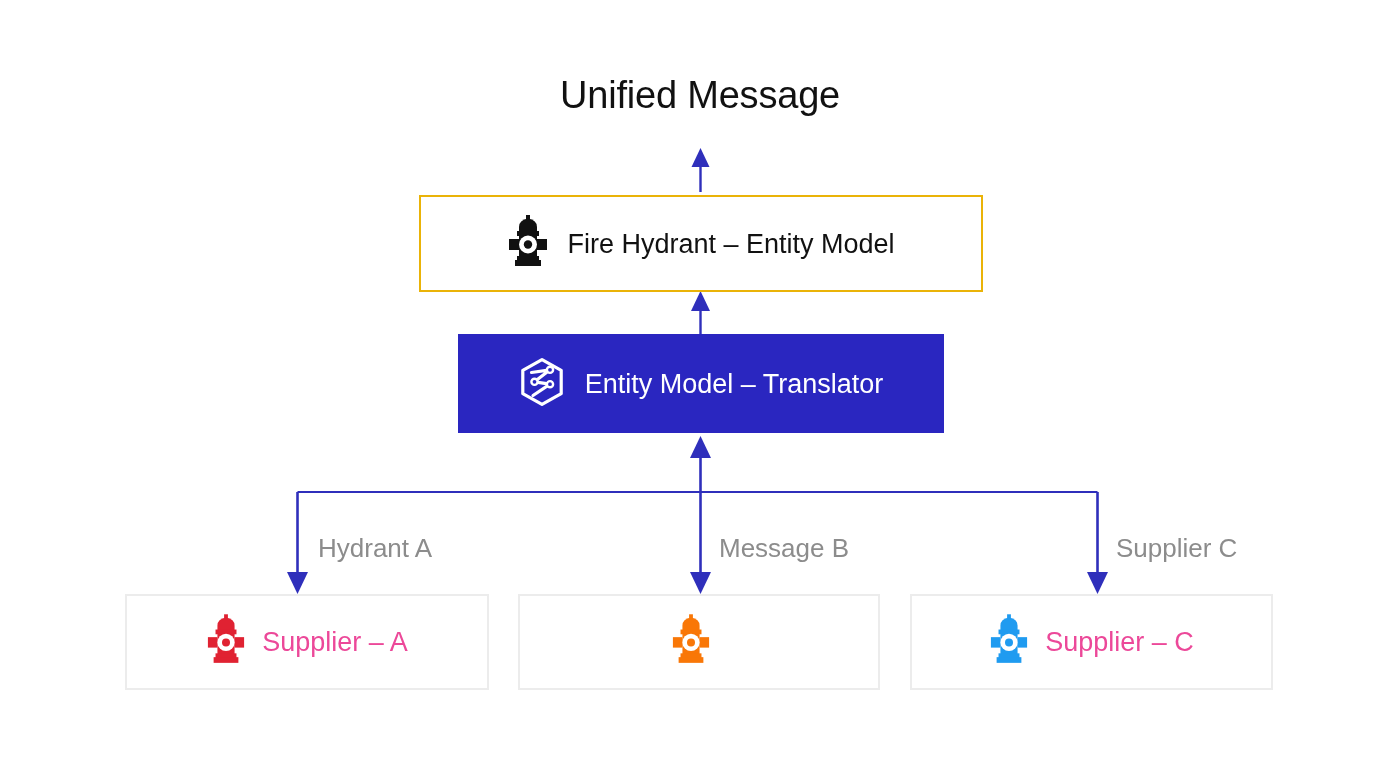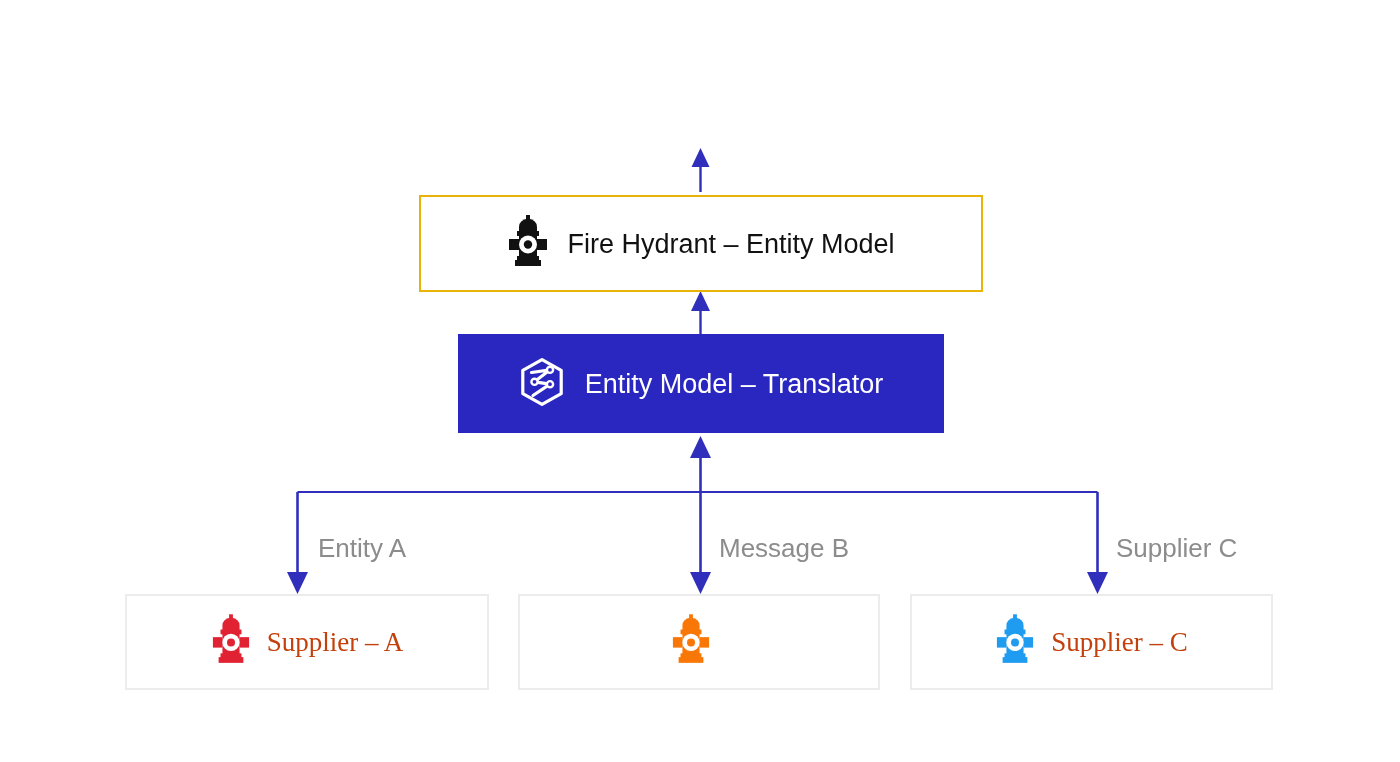--- a/index.html
+++ b/index.html
@@ -77,21 +77,21 @@
   #node-translator .node-label { color: #ffffff; }
 
   
   .supplier-box {
     top: 594px;
     height: 96px;
     border: 2px solid #ececec;
     background: #ffffff;
   }
   .supplier-box .node-icon { margin-right: 16px; }
-  .supplier-box .node-label { color: #c2410c; font-family: Liberation Serif, serif; }
+  .supplier-box .node-label { color: #ec4899; }
   #supplier-box-0 { left: 125px; width: 364px; }
   #supplier-box-1 { left: 518px; width: 362px; }
   #supplier-box-2 { left: 910px; width: 363px; }
 
   
   #connectors {
     position: absolute;
     left: 0;
     top: 0;
     width: 1400px;
@@ -110,20 +110,21 @@
   }
   #message-label-0 { left: 318px; }
   #message-label-1 { left: 719px; }
   #message-label-2 { left: 1116px; }
 </style>
 </head>
 <body>
 
 <div id="canvas">
 
+  <div id="page-title">Unified Message</div>
 
   <svg id="connectors" viewBox="0 0 1400 762" width="1400" height="762" xmlns="http://www.w3.org/2000/svg">
     <defs>
       <marker id="ah-up" markerWidth="12" markerHeight="12" refX="6" refY="9.5" orient="auto-start-reverse" markerUnits="userSpaceOnUse">
         <path d="M 6 0 L 11.5 10 L 0.5 10 Z" fill="#2f2fbb"></path>
       </marker>
       <marker id="ah-down" markerWidth="16" markerHeight="14" refX="8" refY="12" orient="auto" markerUnits="userSpaceOnUse">
         <path d="M 8 13.5 L 1 1 L 15 1 Z" fill="#2f2fbb"></path>
       </marker>
       <marker id="ah-up2" markerWidth="16" markerHeight="14" refX="8" refY="12" orient="auto" markerUnits="userSpaceOnUse">
@@ -247,17 +248,17 @@
           <rect x="10" y="41" width="22" height="5"></rect>
           <rect x="8" y="45" width="26" height="6"></rect>
           <circle cx="21" cy="29.5" r="9" fill="#ffffff"></circle>
           <circle cx="21" cy="29.5" r="4.2" fill="#1f9bf0"></circle>
         </g>
       </svg>
     </span>
     <span class="node-label">Supplier – C</span>
   </div>
 
-  <div class="message-label" id="message-label-0">Entity A</div>
+  <div class="message-label" id="message-label-0">Hydrant A</div>
   <div class="message-label" id="message-label-1">Message B</div>
   <div class="message-label" id="message-label-2">Supplier C</div>
 
 </div>
 
 </body></html>

